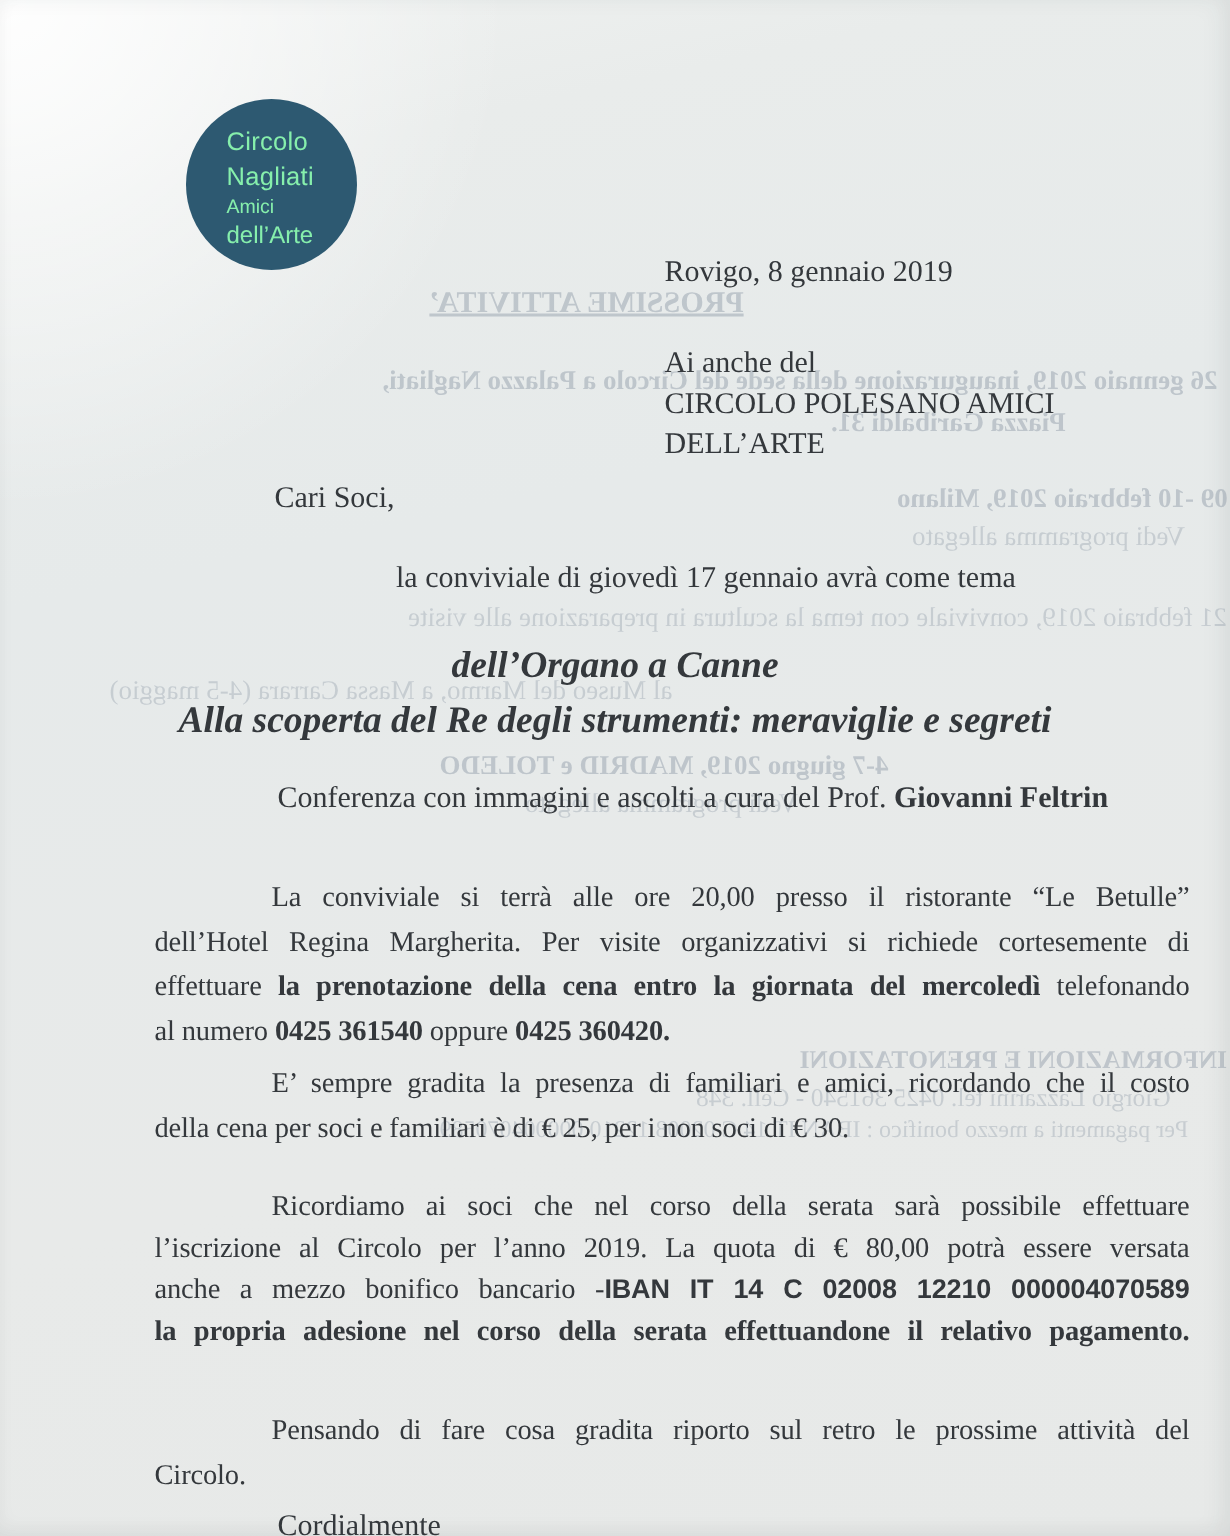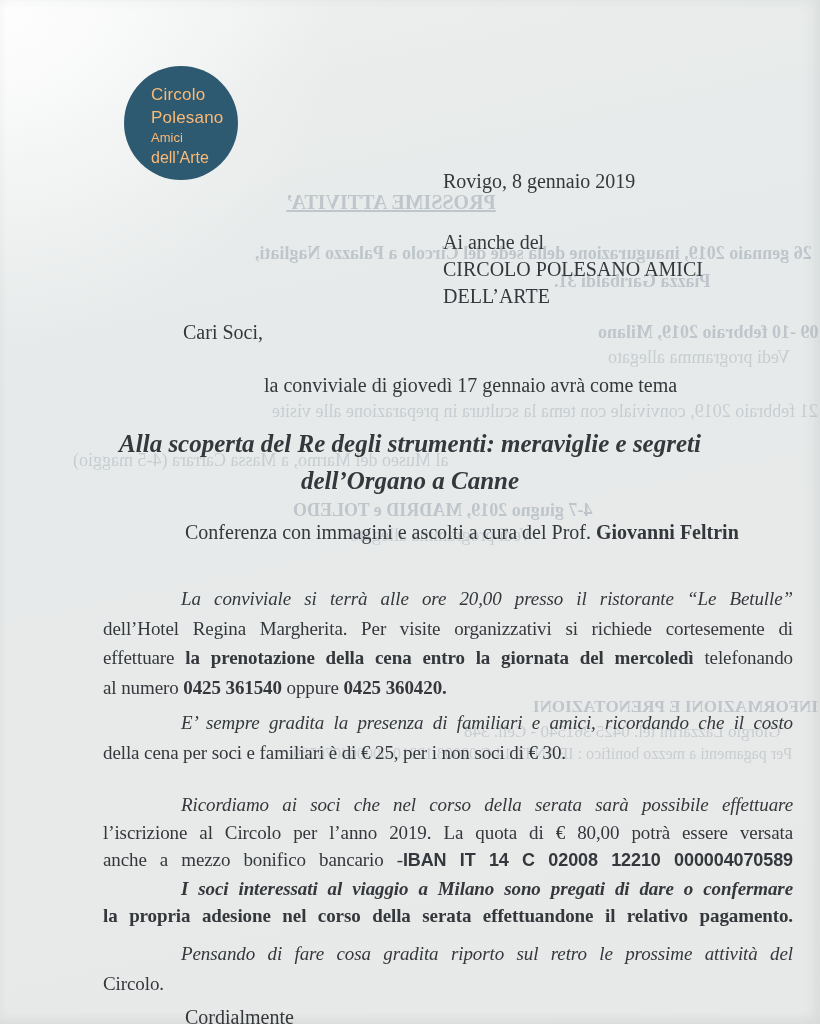--- a/index.html
+++ b/index.html
@@ -14,21 +14,21 @@
     font-family:"Liberation Serif", serif;
     color:#34383c;
   }
   
   .logo{
     position:absolute; left:124px; top:66px;
     width:114px; height:114px; border-radius:50%;
     box-sizing:border-box;
     padding:17px 0 0 27px;
     font-family:"Liberation Sans", sans-serif;
-    color:#fdba74;
+    color:#86efac;
   }
   .logo .l1,.logo .l2{font-size:17px; line-height:23px; letter-spacing:0.2px;}
   .logo .l3{font-size:13px; line-height:18px;}
   .logo .l4{font-size:16px; line-height:21px;}
   
   .dateline{position:absolute; left:443px; top:170px; font-size:20px; white-space:nowrap;}
   .recipient{position:absolute; left:443px; top:229px; font-size:20px; line-height:27px;}
   
   .salutation{position:absolute; left:183px; top:321px; font-size:20px;}
   .introline{position:absolute; left:264px; top:374px; font-size:20px; white-space:nowrap;}
@@ -37,21 +37,21 @@
     text-align:center; font-size:25px; font-weight:bold; font-style:italic;
     line-height:37px; white-space:nowrap;
   }
   .confline{position:absolute; left:185px; top:521px; font-size:20px; white-space:nowrap;}
   .para{
     position:absolute; left:103px; width:690px;
     font-size:19px; letter-spacing:-0.1px;
   }
   .line{text-align:justify;}
   .jfull{text-align-last:justify;}
-  .indent{text-indent:78px;font-style:italic;}
+  .indent{text-indent:78px;}
   .b{font-weight:bold;margin-top:16px;}
   .u{}
   .sans{font-family:"Liberation Sans", sans-serif; font-weight:bold; font-size:18px;margin-top:16px;}
   .closing{position:absolute; left:185px; top:1006px; font-size:20px;}
   
   .bleed{position:absolute; inset:0; z-index:1;}
   .content{position:absolute; inset:0; z-index:2;}
   .bleed-line{
     position:absolute; white-space:nowrap;
     transform:scaleX(-1);
@@ -79,60 +79,59 @@
       <div class="bleed-line" style="top: 525px; font-size: 18px; right: 288px;">Vedi programma allegato</div>
       <div class="bleed-line bb" style="top: 697px; font-size: 17px; right: 2px;">INFORMAZIONI E PRENOTAZIONI</div>
       <div class="bleed-line" style="top: 722px; font-size: 17px; right: 40px;">Giorgio Lazzarini      tel. 0425 361540 - Cell. 348</div>
       <div class="bleed-line" style="top: 745px; font-size: 16px; right: 28px;">Per pagamenti a mezzo bonifico : IBAN IT 14 C 02008 12210 000004070589</div>
     </div>
 
   <div class="content">
 
     <div class="logo" style="background: rgb(45, 89, 113);">
       <div class="l1">Circolo</div>
-      <div class="l2">Polesano</div>
+      <div class="l2">Nagliati</div>
       <div class="l3">Amici</div>
       <div class="l4">dell’Arte</div>
     </div>
 
     <div class="dateline">Rovigo,  8 gennaio  2019</div>
 
     <div class="recipient">
       <div>Ai anche del</div>
       <div>CIRCOLO POLESANO AMICI</div>
       <div>DELL’ARTE</div>
     </div>
 
     <div class="salutation">Cari  Soci,</div>
 
     <div class="introline">la conviviale di  giovedì  17 gennaio  avrà come tema</div>
 
     <div class="eventtitle">
+      <div>dell’Organo a Canne</div>
       <div>Alla scoperta del Re degli strumenti: meraviglie e segreti</div>
-      <div>dell’Organo a Canne</div>
     </div>
 
     <div class="confline"><span>Conferenza con immagini e ascolti a cura del Prof. </span><span class="b">Giovanni Feltrin</span></div>
 
     <div>
         <div class="para" style="top: 584px; line-height: 29.5px;">
           <div class="line jfull indent"><span class="">La  conviviale  si  terrà  alle  ore 20,00   presso  il  ristorante  “Le Betulle”</span></div>
           <div class="line jfull"><span class="">dell’Hotel Regina  Margherita. Per visite organizzativi  si richiede cortesemente di</span></div>
           <div class="line jfull"><span class="">effettuare </span><span class="b u ">la prenotazione della cena entro la giornata del mercoledì</span><span class=""> telefonando</span></div>
           <div class="line"><span class="">al numero  </span><span class="b ">0425 361540</span><span class="">  oppure  </span><span class="b ">0425 360420.</span></div>
         </div>
         <div class="para" style="top: 708px; line-height: 29.5px;">
           <div class="line jfull indent"><span class="">E’  sempre gradita la presenza di familiari e amici, ricordando che il costo</span></div>
           <div class="line"><span class="">della cena per soci e familiari è di € 25, per i  non soci di € 30.</span></div>
         </div>
         <div class="para" style="top: 791px; line-height: 27.5px;">
           <div class="line jfull indent"><span class="">Ricordiamo ai soci che  nel corso della serata sarà possibile effettuare</span></div>
           <div class="line jfull"><span class="">l’iscrizione  al Circolo per l’anno 2019. La quota di € 80,00  potrà essere versata</span></div>
           <div class="line jfull"><span class="">anche a mezzo bonifico bancario -</span><span class="sans">IBAN   IT 14 C 02008 12210 000004070589</span></div>
-          <div class="line jfull indent"><span class="b ">I soci interessati al viaggio a  Milano sono pregati di dare o confermare</span></div>
           <div class="line jfull"><span class="b ">la propria adesione  nel corso della serata  effettuandone  il relativo pagamento.</span></div>
         </div>
         <div class="para" style="top: 939px; line-height: 29.5px;">
           <div class="line jfull indent"><span class="">Pensando di fare cosa gradita  riporto  sul retro   le prossime attività del</span></div>
           <div class="line"><span class="">Circolo.</span></div>
         </div>
       </div>
 
     <div class="closing">Cordialmente</div>
 

